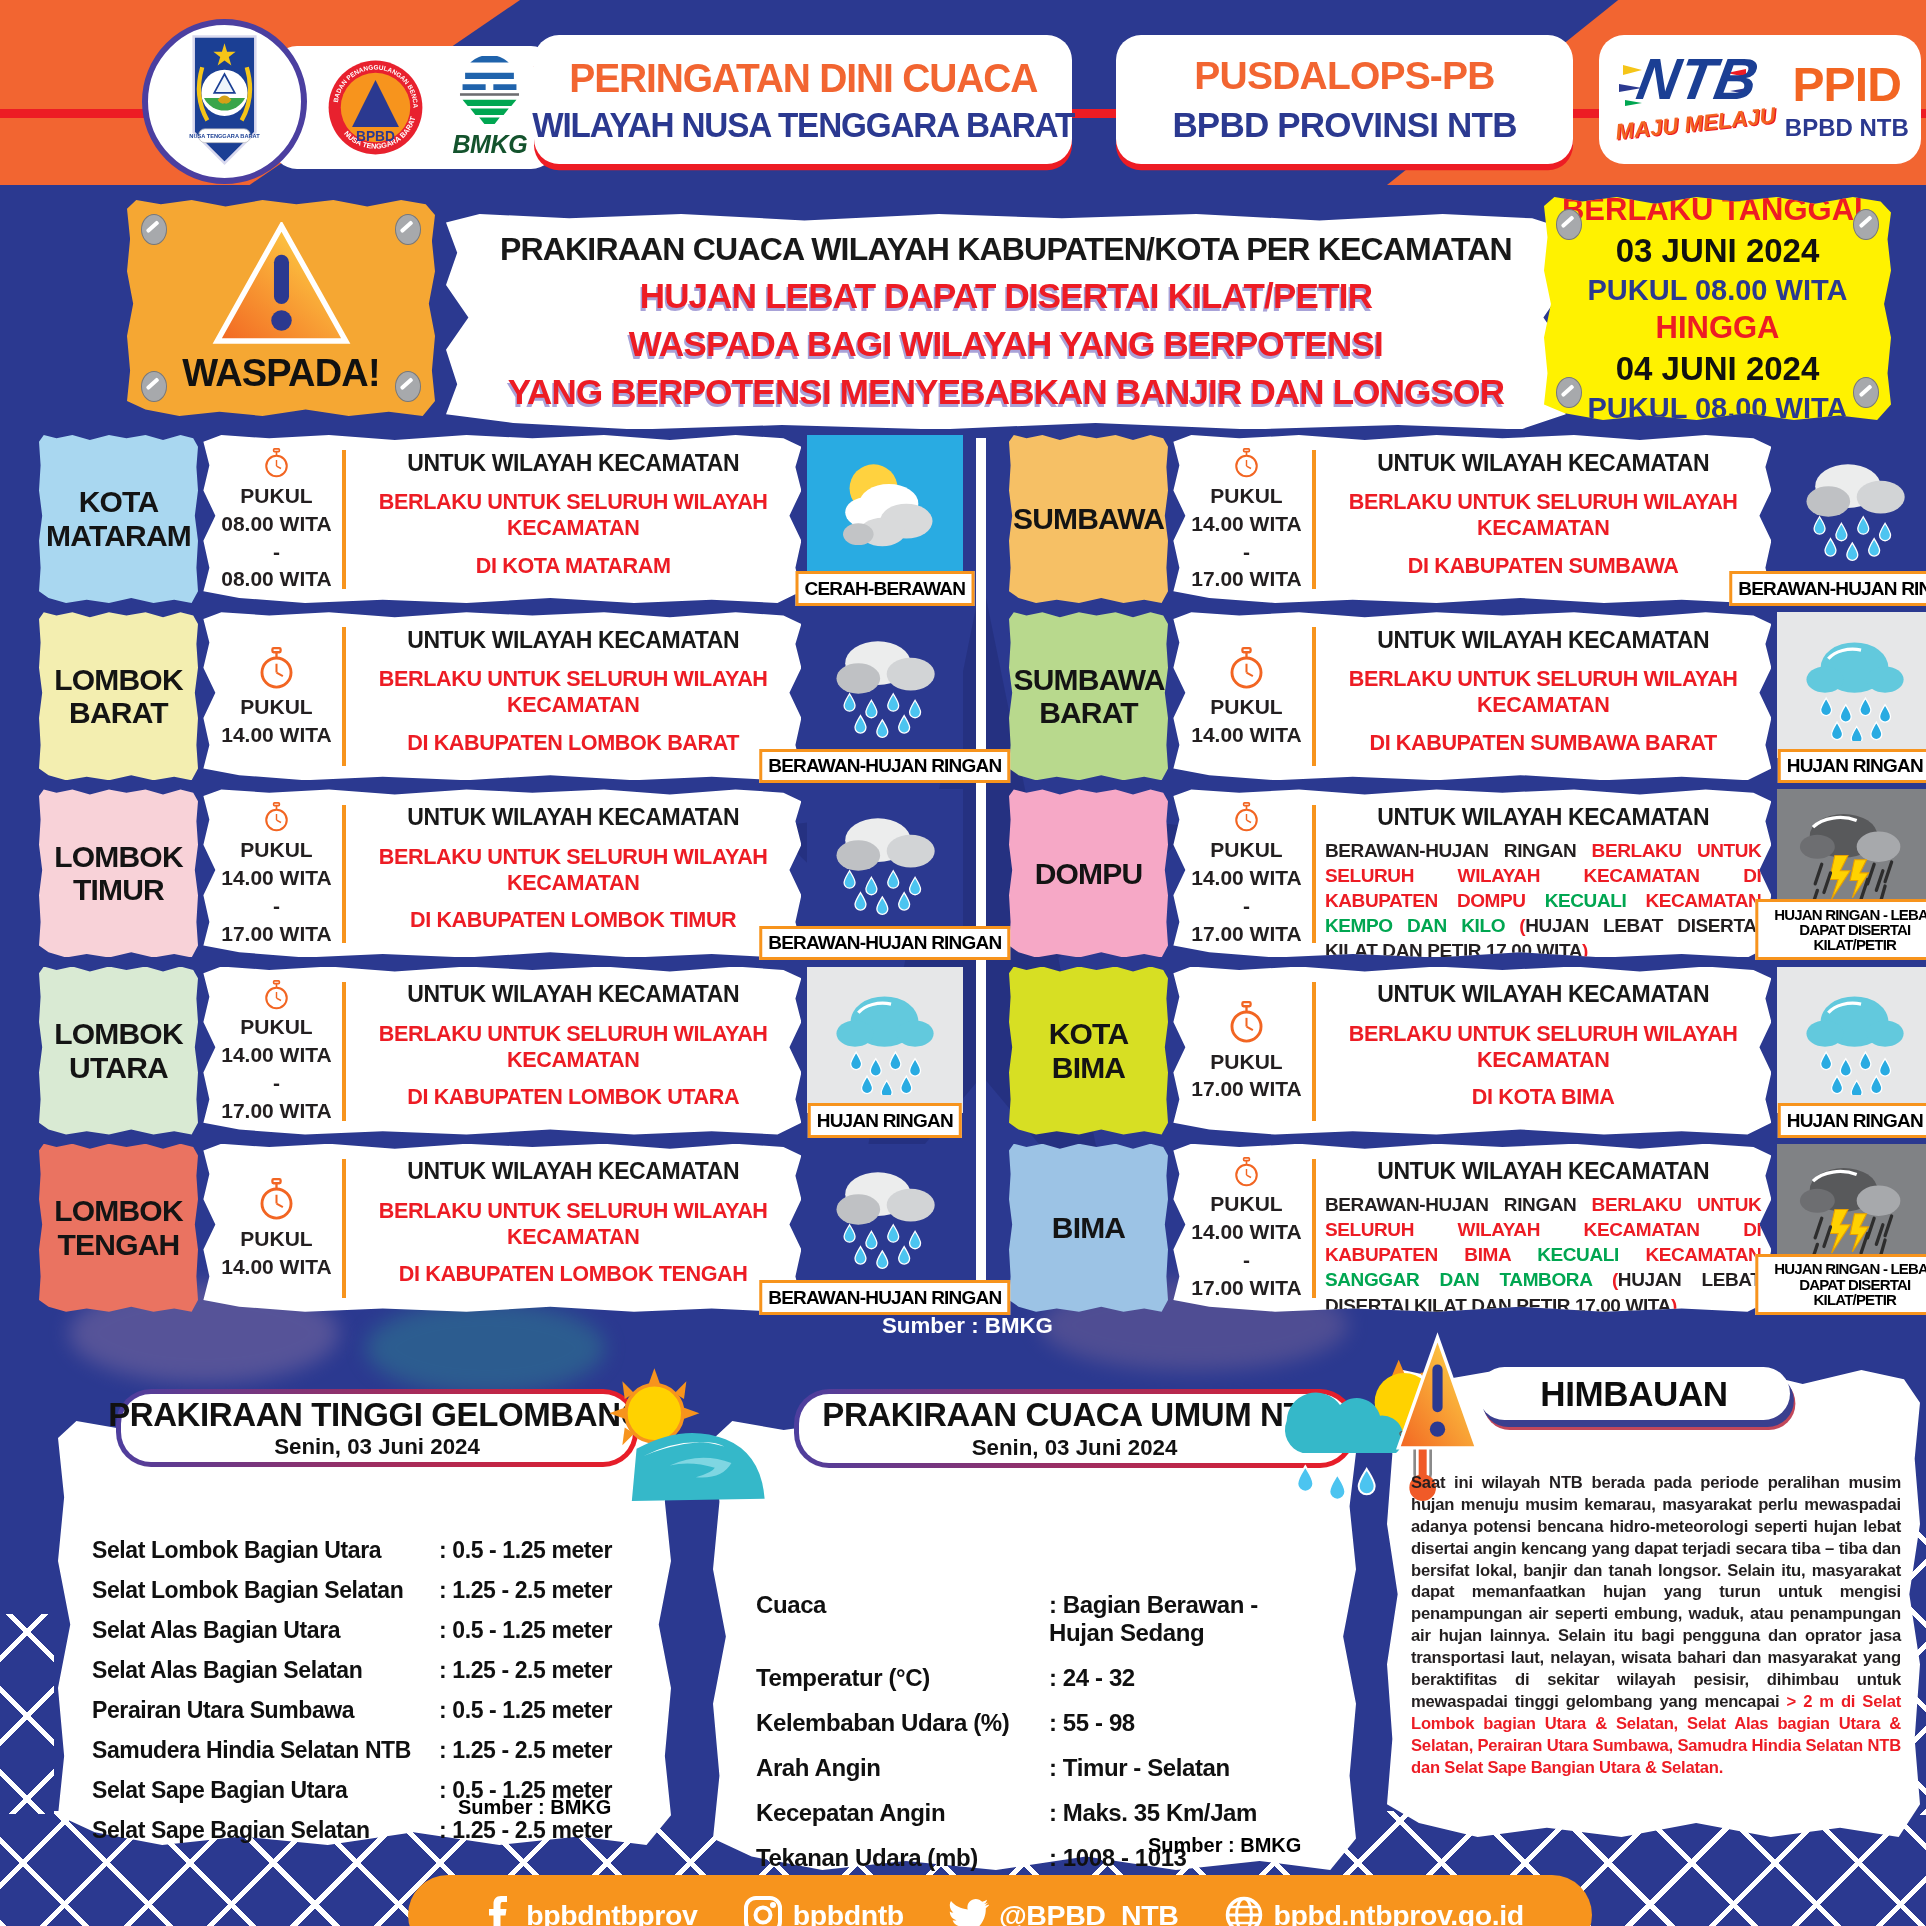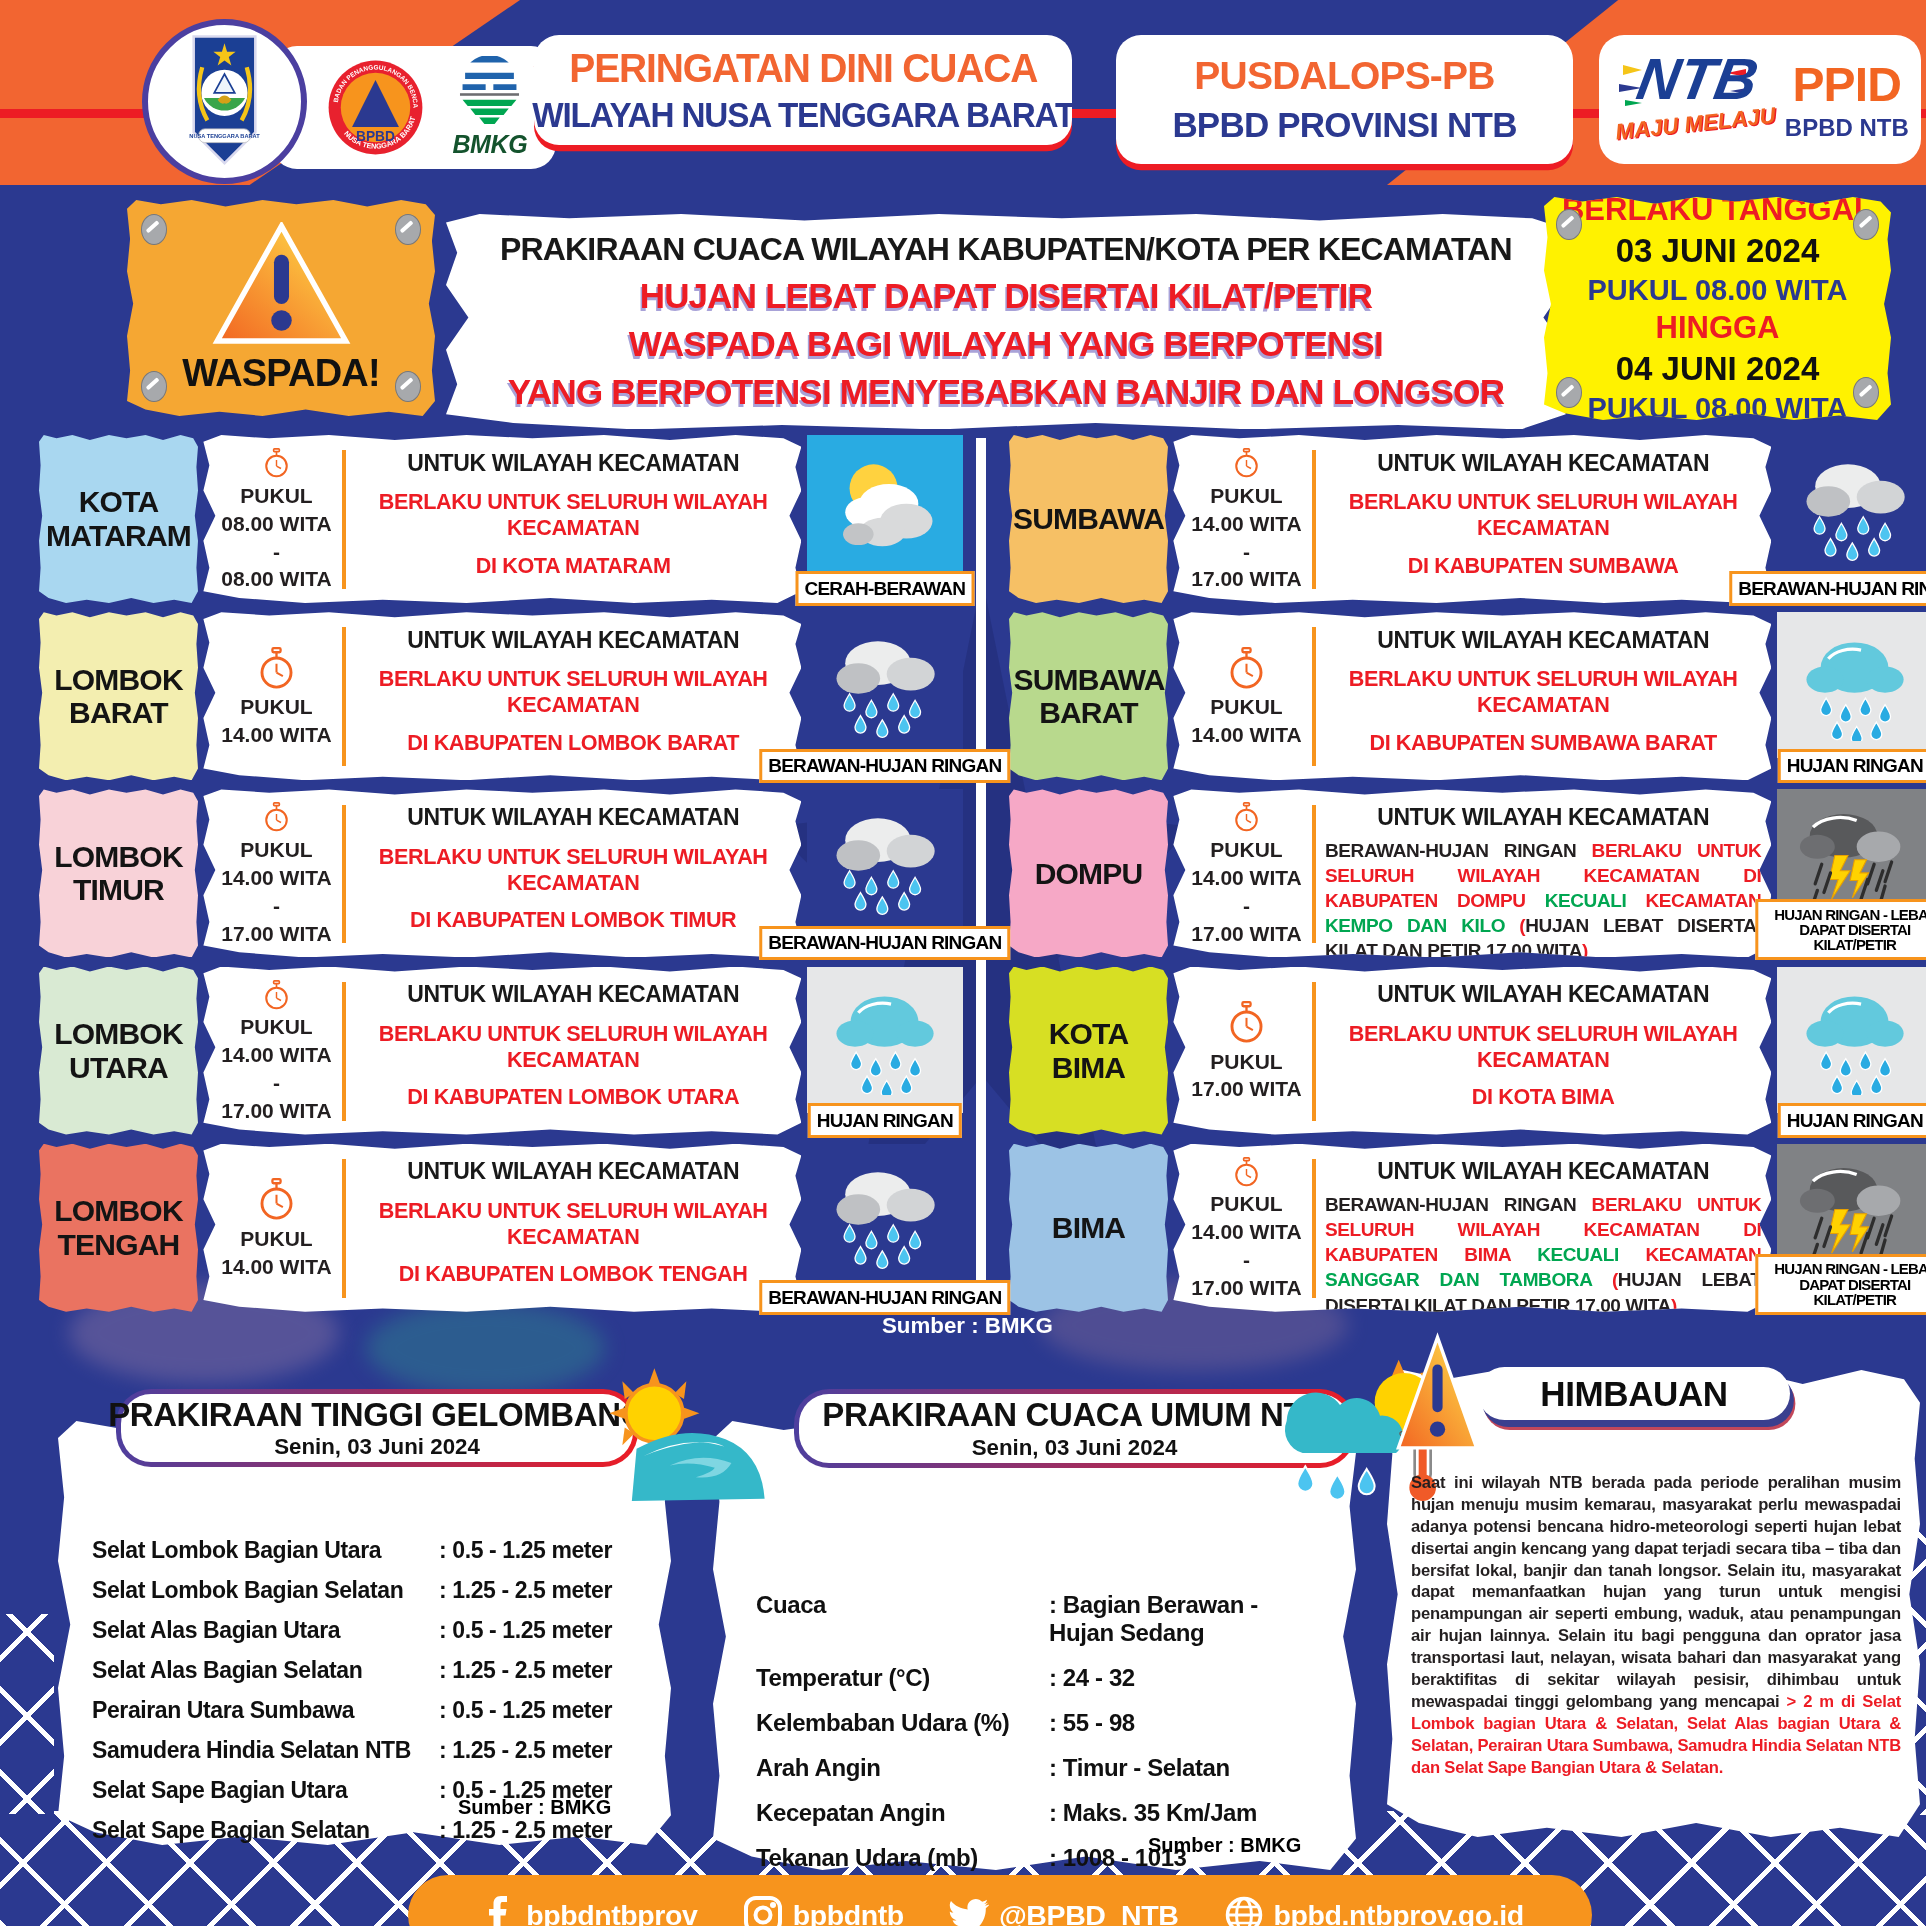--- a/index.html
+++ b/index.html
@@ -24,21 +24,21 @@
   .header{position:absolute;left:0;top:0;width:1965px;height:185px;background:#2b3990;}
   .hdr-orange-l{position:absolute;left:0;top:0;width:520px;height:185px;background:#f26531;
                 clip-path:polygon(0 0,100% 0,48% 100%,0 100%);}
   .hdr-orange-r{position:absolute;right:0;top:0;width:578px;height:185px;background:#f26531;
                 clip-path:polygon(40% 0,100% 0,100% 100%,0 100%);}
   .hdr-line{position:absolute;left:0;top:109px;width:1965px;height:8.5px;background:#ed1c24;}
   .hdr-box{position:absolute;background:#fff;border-radius:25px;z-index:2;}
   .logo-circle{position:absolute;left:142px;top:18.5px;width:153px;height:153px;border-radius:50%;
                background:#fff;border:6.2px solid #4b3fa0;z-index:3;display:flex;align-items:center;justify-content:center;}
   .logo-box{left:272px;top:46px;width:257px;height:123px;display:flex;align-items:center;justify-content:space-evenly;padding-left:27px;}
-  .title-box{left:534px;top:35px;width:538px;height:110px;display:flex;flex-direction:column;align-items:center;
+  .title-box{left:534px;top:35px;width:538px;height:129px;display:flex;flex-direction:column;align-items:center;
              justify-content:center;gap:3px;box-shadow:0 6.2px 0 #ed1c24;}
   .t1{font-size:41px;font-weight:800;color:#f26531;letter-spacing:-1.2px;transform:scaleX(.95);white-space:nowrap;}
   .t2{font-size:35px;font-weight:800;color:#2b3990;letter-spacing:-1.2px;transform:scaleX(.95);white-space:nowrap;}
   .pusdalops-box{left:1116px;top:35px;width:457px;height:129px;display:flex;flex-direction:column;align-items:center;
              justify-content:center;gap:7.7px;box-shadow:0 6.2px 0 #ed1c24;}
   .p1{font-size:39px;font-weight:800;color:#f26531;letter-spacing:-0.8px;}
   .p2{font-size:35px;font-weight:800;color:#2b3990;letter-spacing:-0.8px;white-space:nowrap;}
   .ppid-box{left:1599px;top:35px;width:322px;height:129px;display:flex;align-items:center;justify-content:center;gap:11.6px;}
   .ntbmaju{position:relative;width:162px;height:116px;}
   .ntbmaju .ntb{position:absolute;left:27px;top:3.9px;font-size:58px;font-weight:800;font-style:italic;

